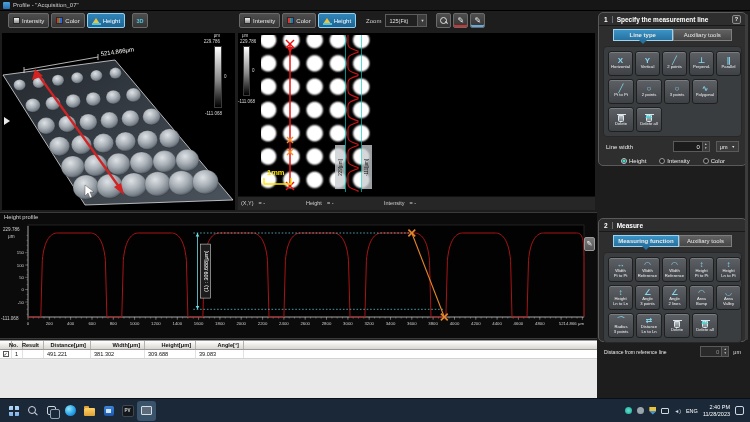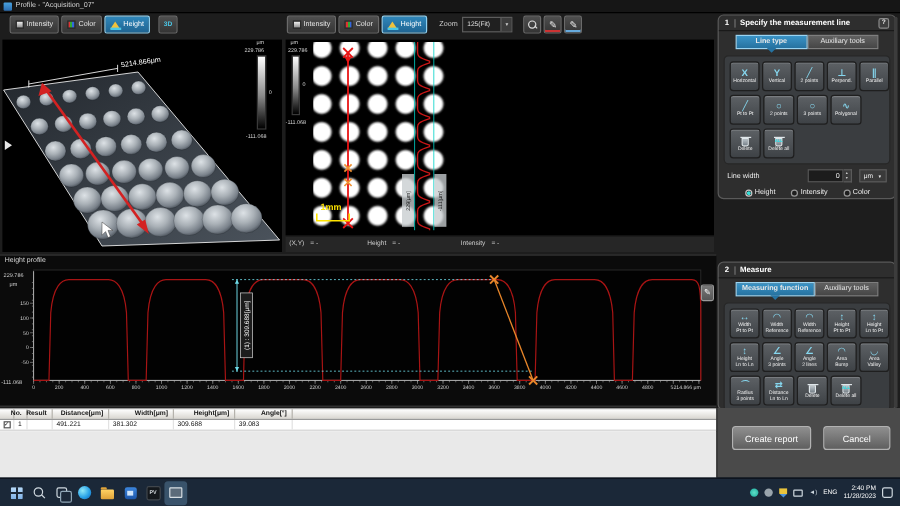--- a/index.html
+++ b/index.html
@@ -763,24 +763,20 @@
         <div class="td" style="width:21px"></div>
         <div class="td" style="width:47px">491.221</div>
         <div class="td" style="width:54px">381.302</div>
         <div class="td" style="width:51px">309.688</div>
         <div class="td" style="width:48px">39.083</div>
         <div class="td" style="flex:1;border-right:none"></div>
       </div>
     <div class="table-rest"></div>
   </div>
 
-  <div class="abs action-area">
-    <div class="act-btn" style="left:12px;top:15px;width:66px">Create report</div>
-    <div class="act-btn" style="left:88px;top:15px;width:56px">Cancel</div>
-  </div>
 
   <div class="abs taskbar">
     <div class="tk">
         <span class="tk-win"></span>
       </div>
     <div class="tk">
         <span class="tk-search"></span>
       </div>
     <div class="tk">
         <span class="tk-task"></span>

